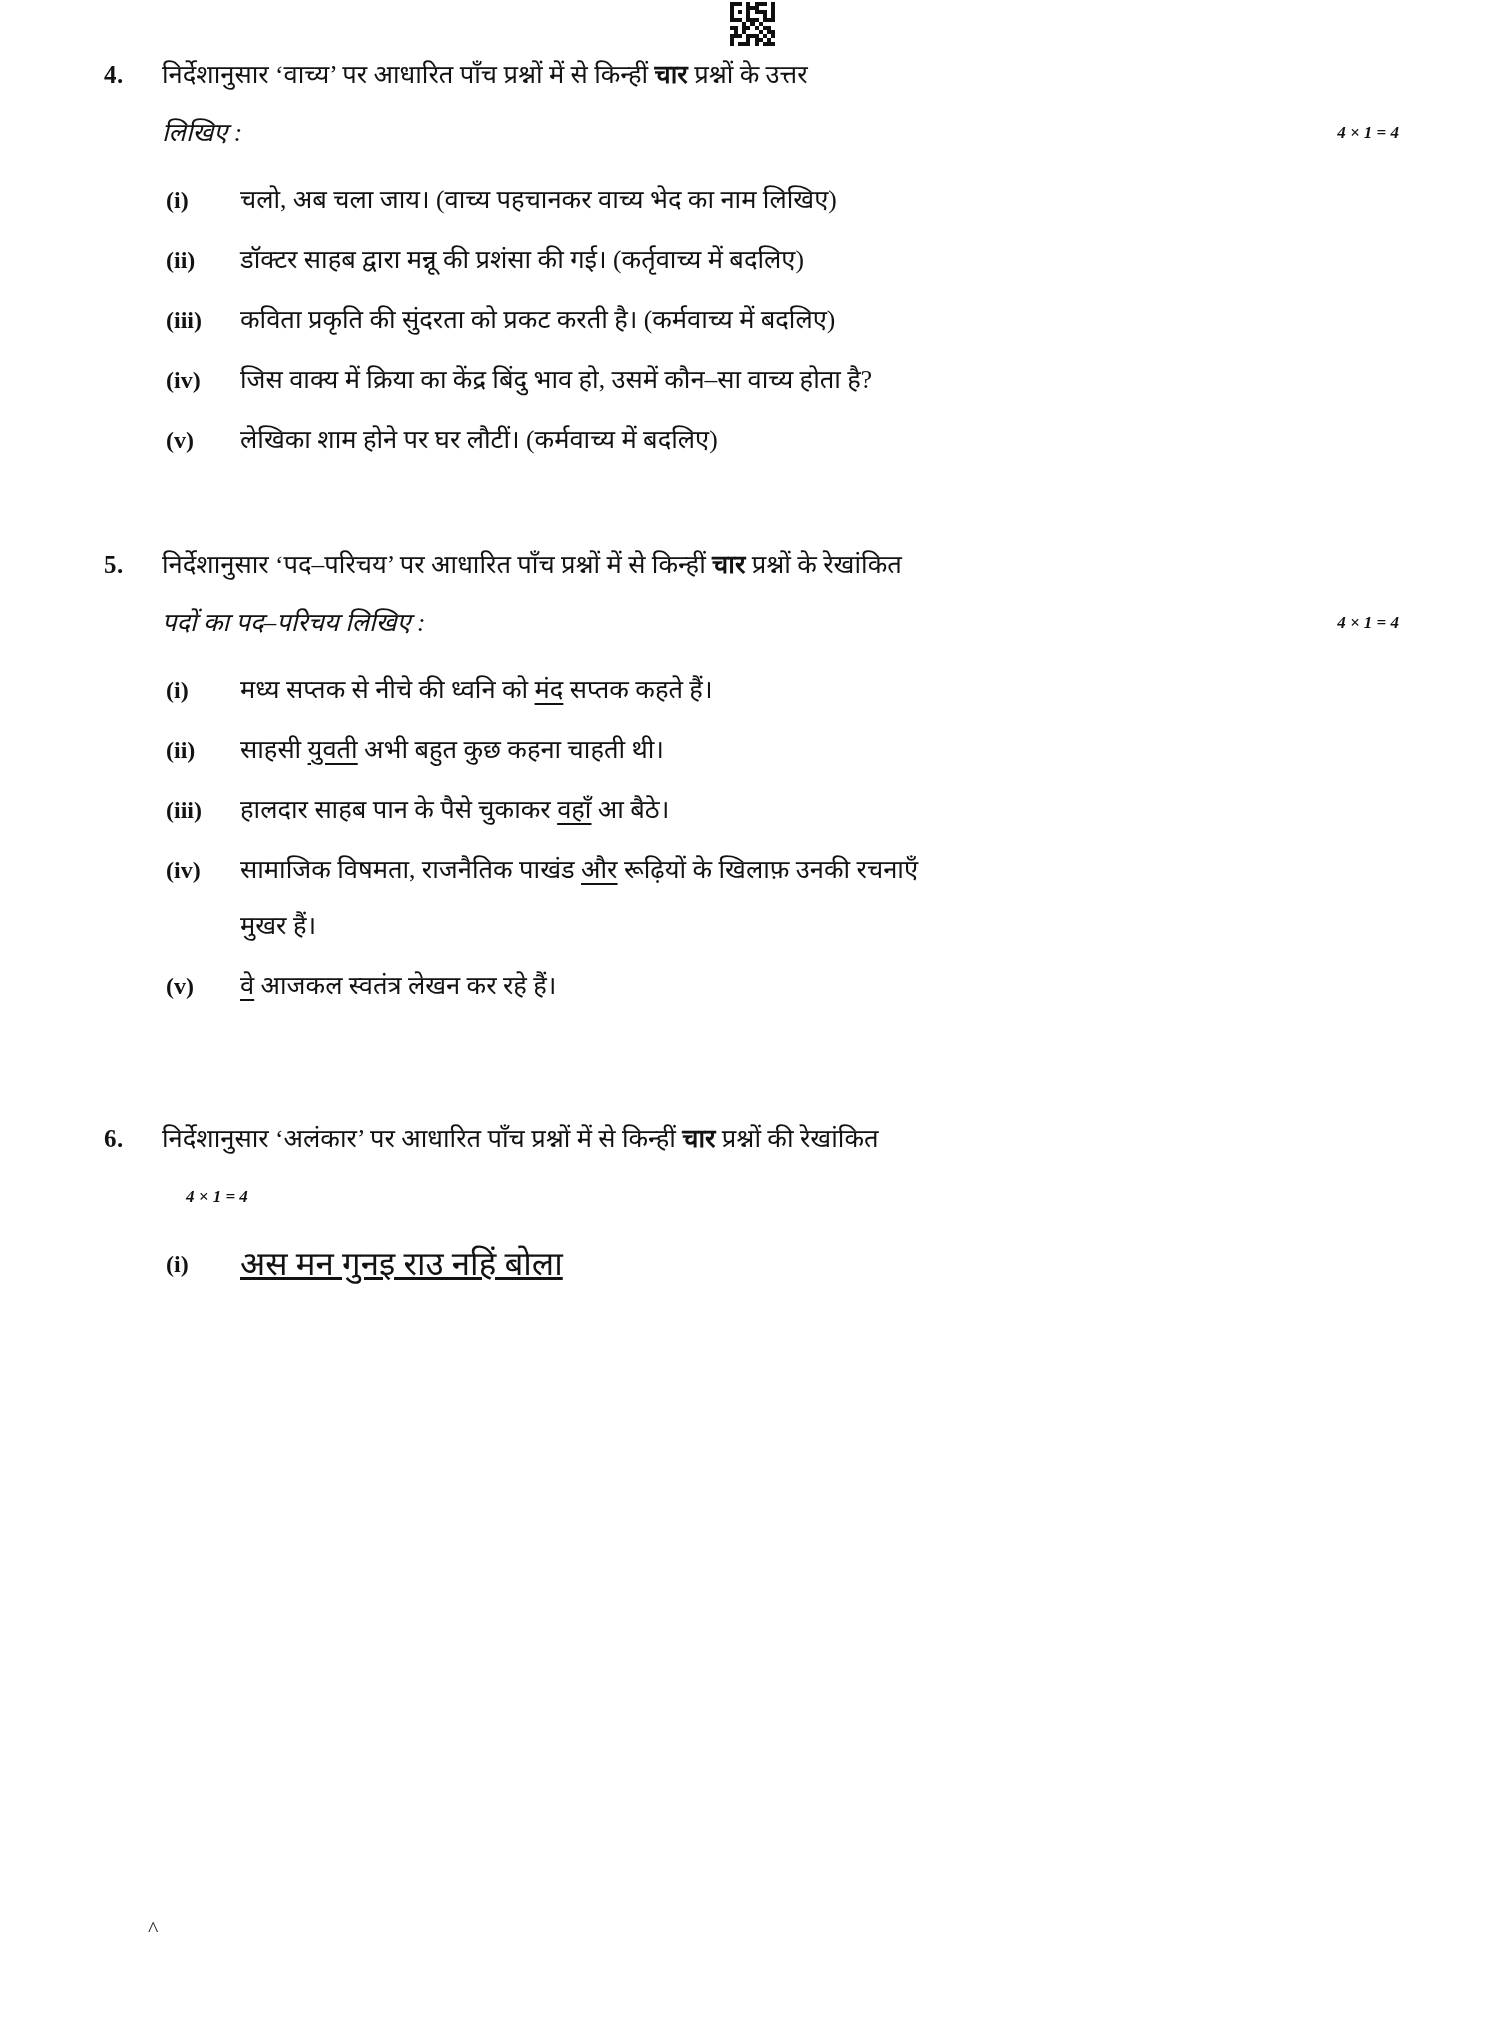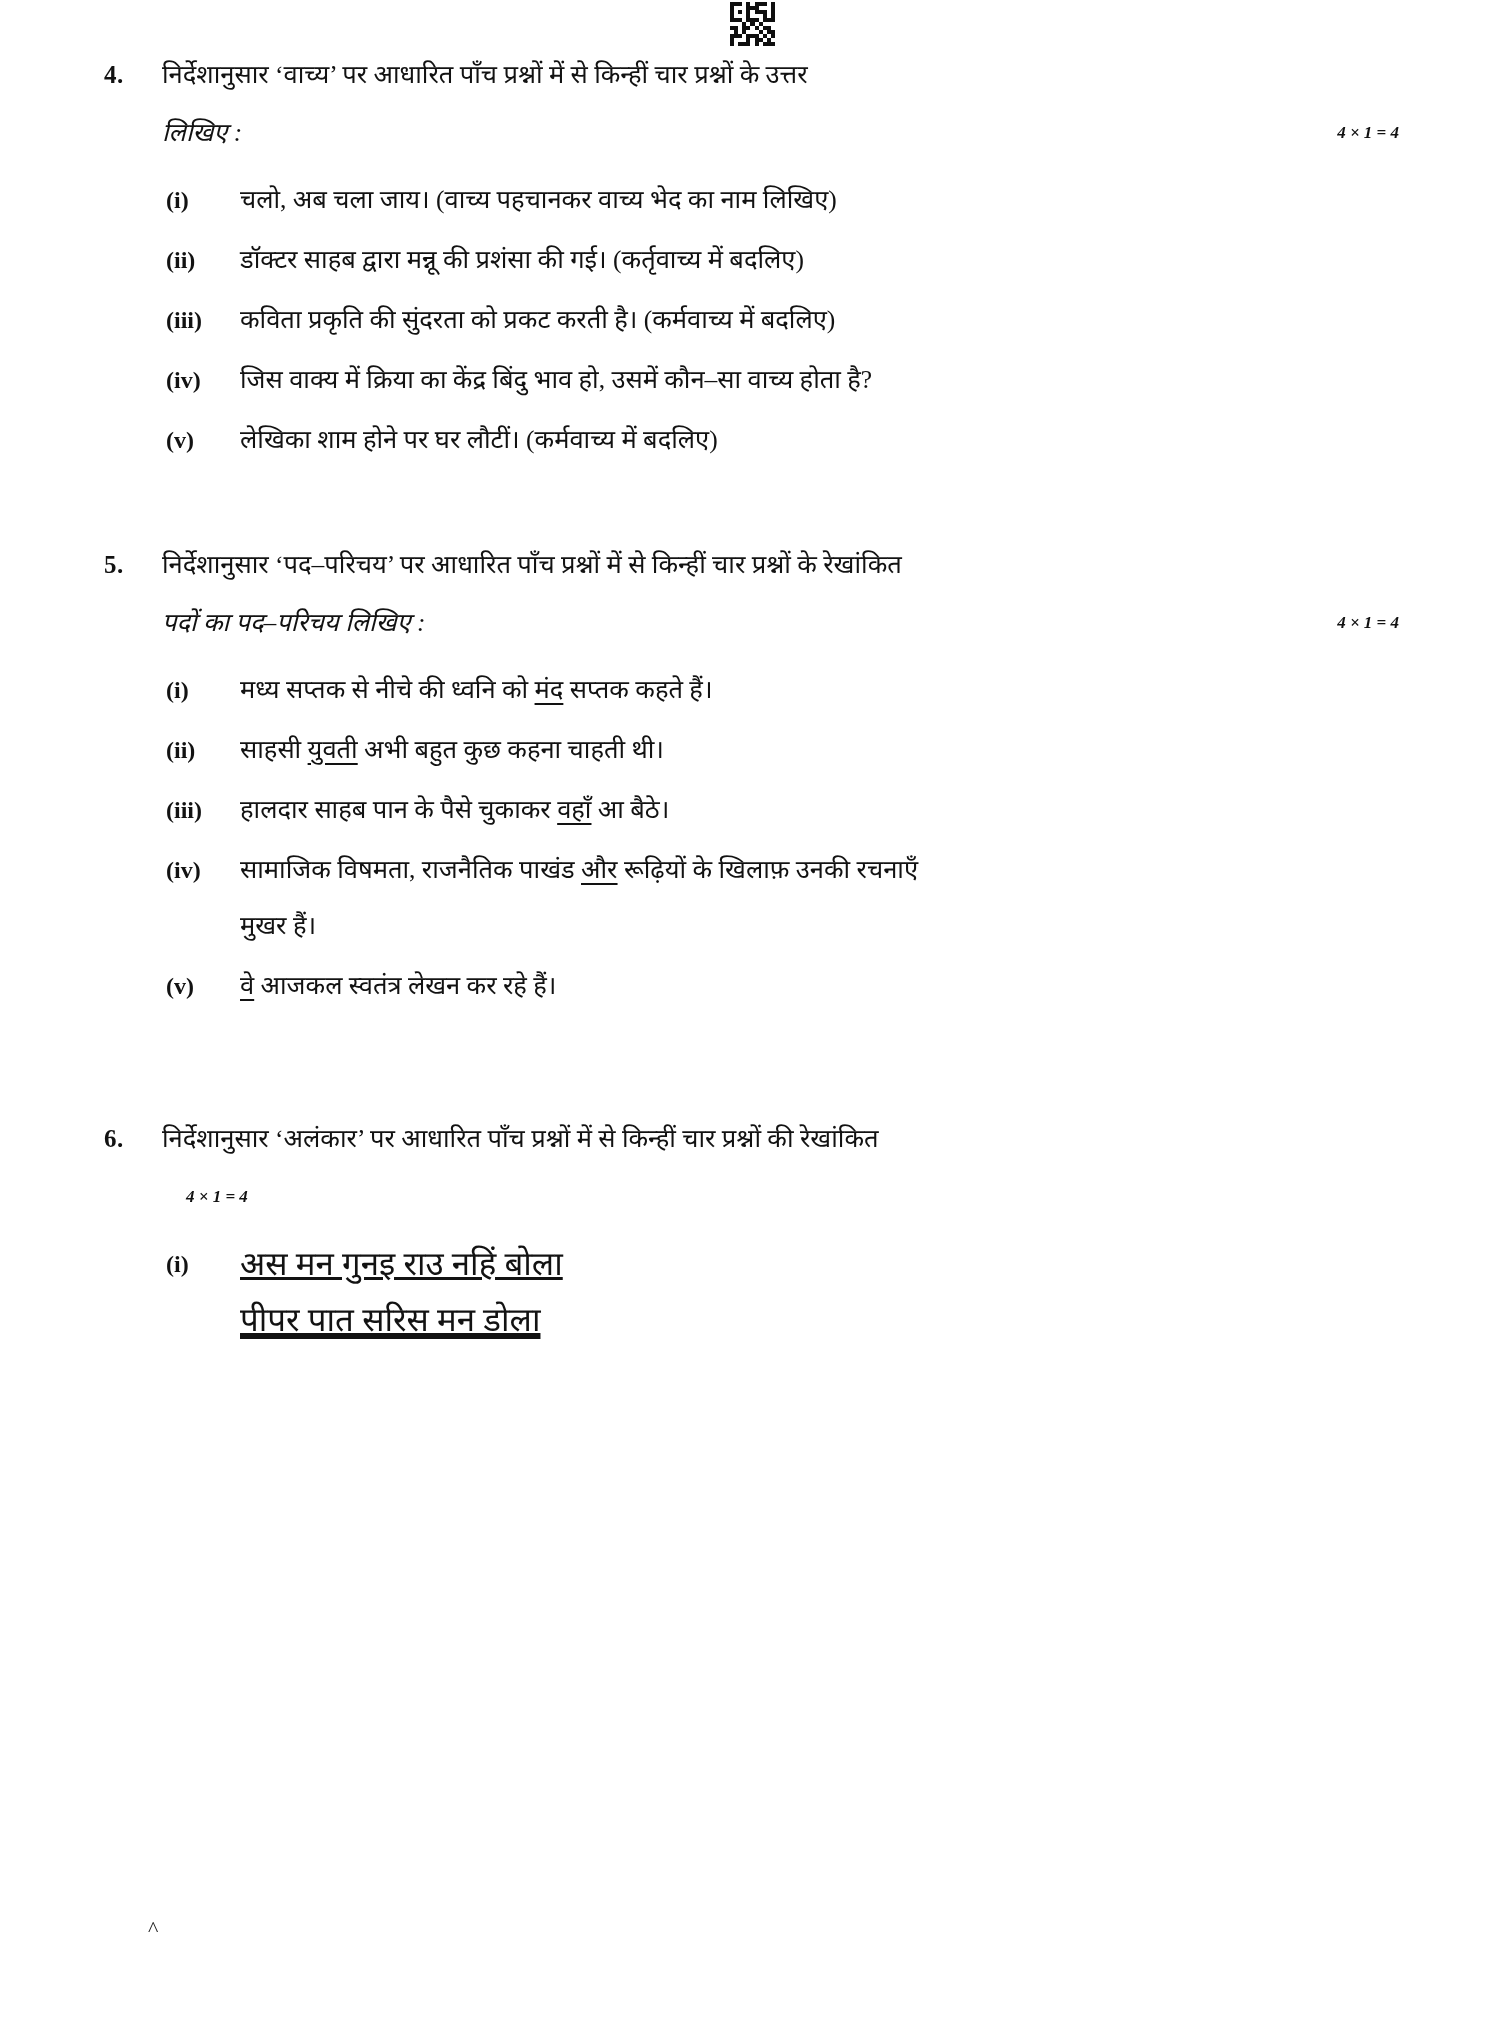--- a/index.html
+++ b/index.html
@@ -79,21 +79,21 @@
     font-size: 25.5px;
     line-height: 58px;
     font-style: italic;
   }
   .marks {
     font-weight: bold;
     font-size: 17px;
     white-space: nowrap;
     padding-left: 24px;
   }
-  b, .bold { font-weight: normal; margin-top: 10px; }
+  b, .bold { font-weight: bold; margin-top: 10px; }
 
   
   .sub-list {
     margin-top: 10px;
     padding-left: 62px;
   }
   .sub-item {
     display: flex;
     align-items: flex-start;
     margin-bottom: 4px;
@@ -366,21 +366,20 @@
             <span class="marks">4 × 1 = 4</span>
           </div>
         </div>
       </div>
 
       <div class="sub-list">
         <div class="sub-item">
           <div class="sub-label">(i)</div>
           <div class="sub-text">
             <div class="poem-line">अस मन गुनइ राउ नहिं बोला</div>
-            <div class="poem-line"><span class="ul">पीपर पात सरिस मन डोला</span></div>
           </div>
         </div>
       </div>
     </div>
 
   </div>
 
   <div class="caret">^</div>
 
 </div>

